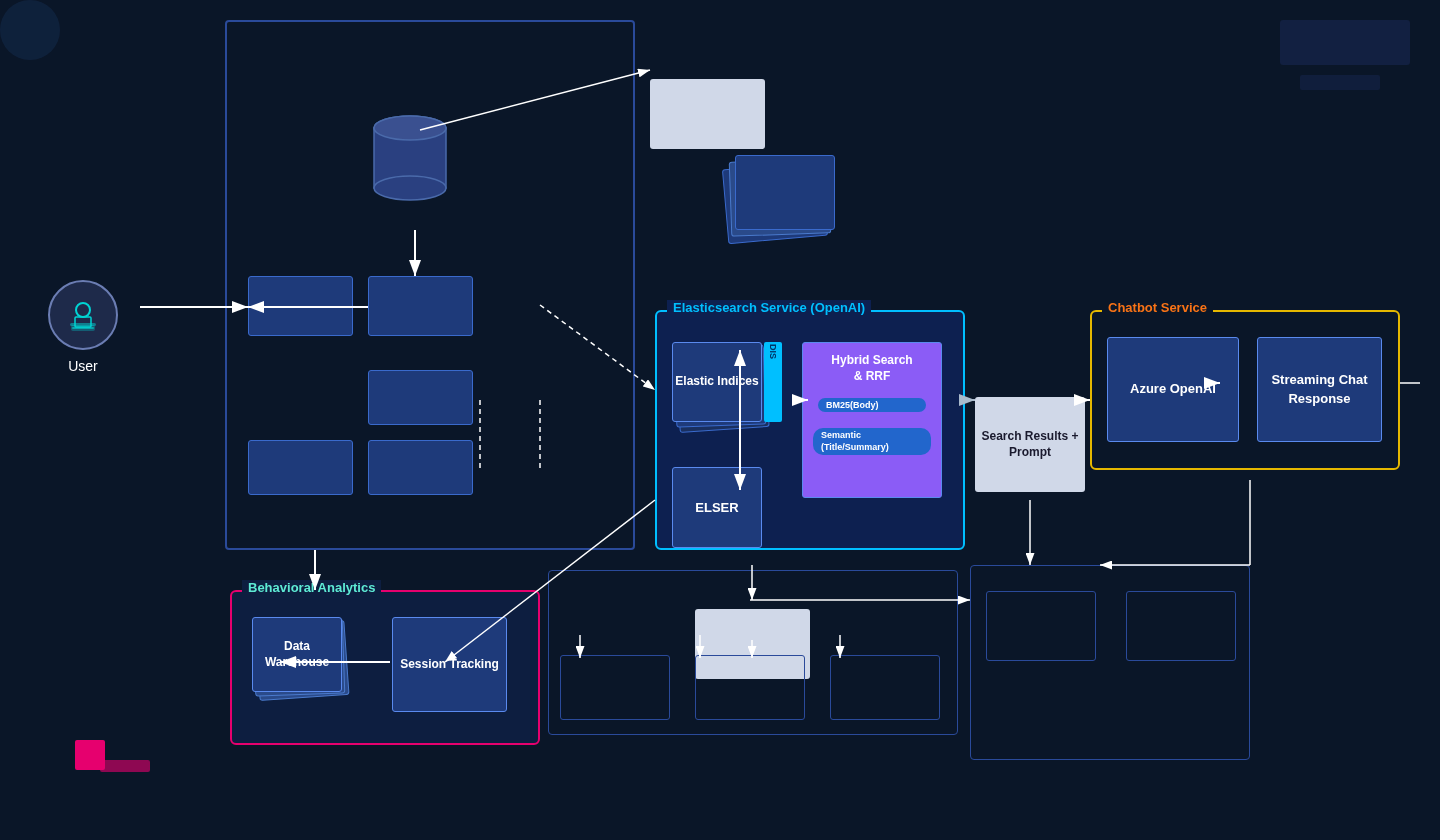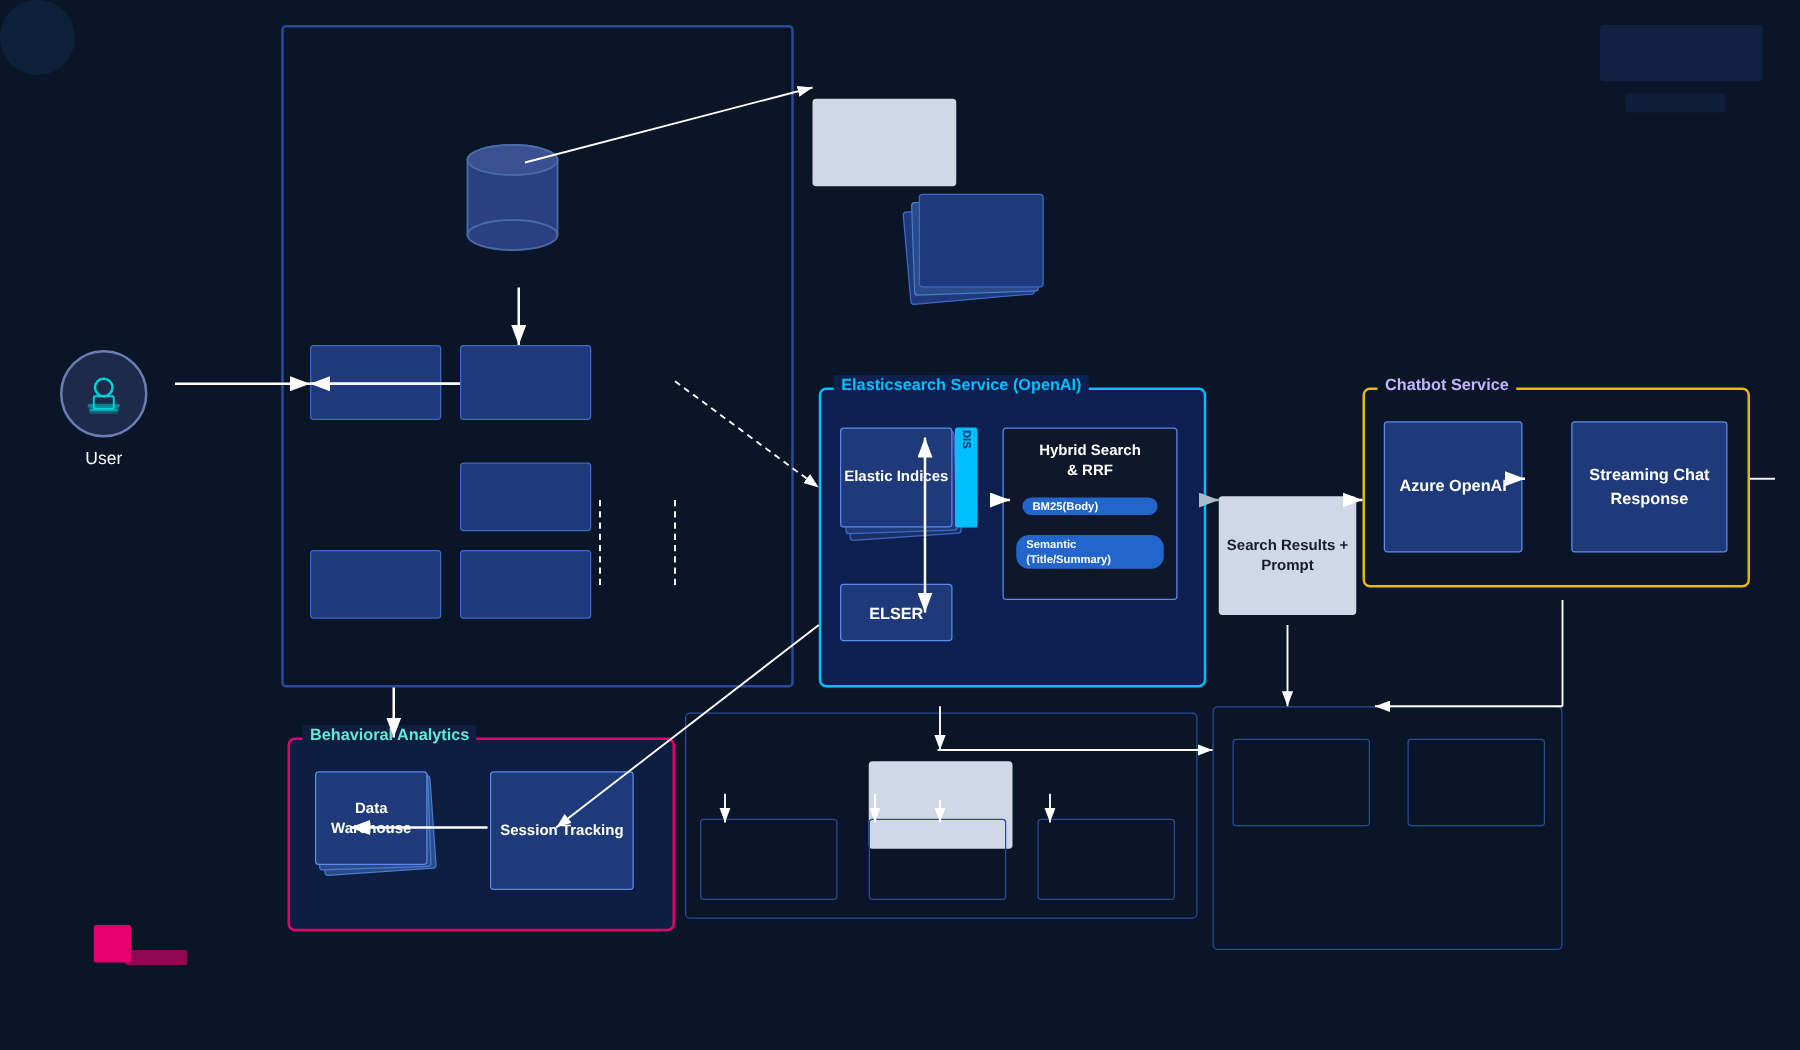--- a/index.html
+++ b/index.html
@@ -128,21 +128,21 @@
       height: 160px;
       border: 2.5px solid #e6b800;
       border-radius: 6px;
       background: #0a1628;
     }
     .chatbot-service-title {
       position: absolute;
       top: -12px;
       left: 10px;
       background: #0a1628;
-      color: #c4b5fd;
+      color: #f97316;
       font-size: 13px;
       font-weight: 700;
       padding: 0 6px;
     }
 
     
     .behavioral-box {
       position: absolute;
       left: 230px;
       top: 590px;
@@ -251,43 +251,43 @@
     <div style="position:absolute;left:5px;top:8px;width:90px;height:80px;background:#1a3060;border:1.5px solid #3a6acc;border-radius:3px;transform:rotate(-4deg);"></div>
     <div style="position:absolute;left:3px;top:4px;width:90px;height:80px;background:#1e3a7a;border:1.5px solid #3a6acc;border-radius:3px;transform:rotate(-2deg);"></div>
     <div style="position:absolute;left:0px;top:0px;width:90px;height:80px;background:#1e3a7a;border:1.5px solid #5a8aee;border-radius:3px;display:flex;align-items:center;justify-content:center;">
       <span style="color:#ffffff;font-size:12px;font-weight:700;text-align:center;line-height:1.3;">Elastic
 Indices</span>
     </div>
 
     <div class="dis-badge" style="left:92px;top:0px;height:80px;">DIS</div>
   </div>
 
-  <div style="position:absolute;left:15px;top:155px;width:90px;height:46px;background:#1e3a7a;border:1.5px solid #5a8aee;border-radius:3px;display:flex;align-items:center;justify-content:center;">
+  <div style="position:absolute;left:15px;top:155px;width:90px;height:81px;background:#1e3a7a;border:1.5px solid #5a8aee;border-radius:3px;display:flex;align-items:center;justify-content:center;">
     <span style="color:#ffffff;font-size:13px;font-weight:700;">ELSER</span>
   </div>
 
-  <div style="position:absolute;left:145px;top:30px;width:140px;height:138px;background:#0f172a;border:1.5px solid #5a8aee;border-radius:3px;">
+  <div style="position:absolute;left:145px;top:30px;width:140px;height:156px;background:#8b5cf6;border:1.5px solid #5a8aee;border-radius:3px;">
     <div style="position:absolute;top:10px;left:0;right:0;text-align:center;color:#ffffff;font-size:12px;font-weight:700;line-height:1.3;">Hybrid Search<br>&amp; RRF</div>
 
     <div class="tag-pill" style="background:#2266cc;top:55px;left:15px;right:15px;text-align:left;">BM25(Body)</div>
 
     <div class="tag-pill" style="background:#2266cc;top:85px;left:10px;right:10px;line-height:1.3;">Semantic<br>(Title/Summary)</div>
   </div>
 </div>
 
 <div class="box-white" style="left:975px;top:353px;width:110px;height:95px;font-size:12px;line-height:1.3;">
   <span>Search
 Results +
 Prompt</span>
 </div>
 
 <div class="chatbot-service-box">
   <span class="chatbot-service-title">Chatbot Service</span>
 
-  <div style="position:absolute;left:15px;top:25px;width:111px;height:105px;background:#1e3a7a;border:1.5px solid #5a8aee;border-radius:3px;display:flex;align-items:center;justify-content:center;">
+  <div style="position:absolute;left:15px;top:25px;width:132px;height:105px;background:#1e3a7a;border:1.5px solid #5a8aee;border-radius:3px;display:flex;align-items:center;justify-content:center;">
     <span style="color:#ffffff;font-size:13px;font-weight:700;text-align:center;line-height:1.4;">Azure
 OpenAI</span>
   </div>
 
   <div style="position:absolute;left:165px;top:25px;width:125px;height:105px;background:#1e3a7a;border:1.5px solid #5a8aee;border-radius:3px;display:flex;align-items:center;justify-content:center;">
     <span style="color:#ffffff;font-size:13px;font-weight:700;text-align:center;line-height:1.4;">Streaming
 Chat
 Response</span>
   </div>
 </div>

